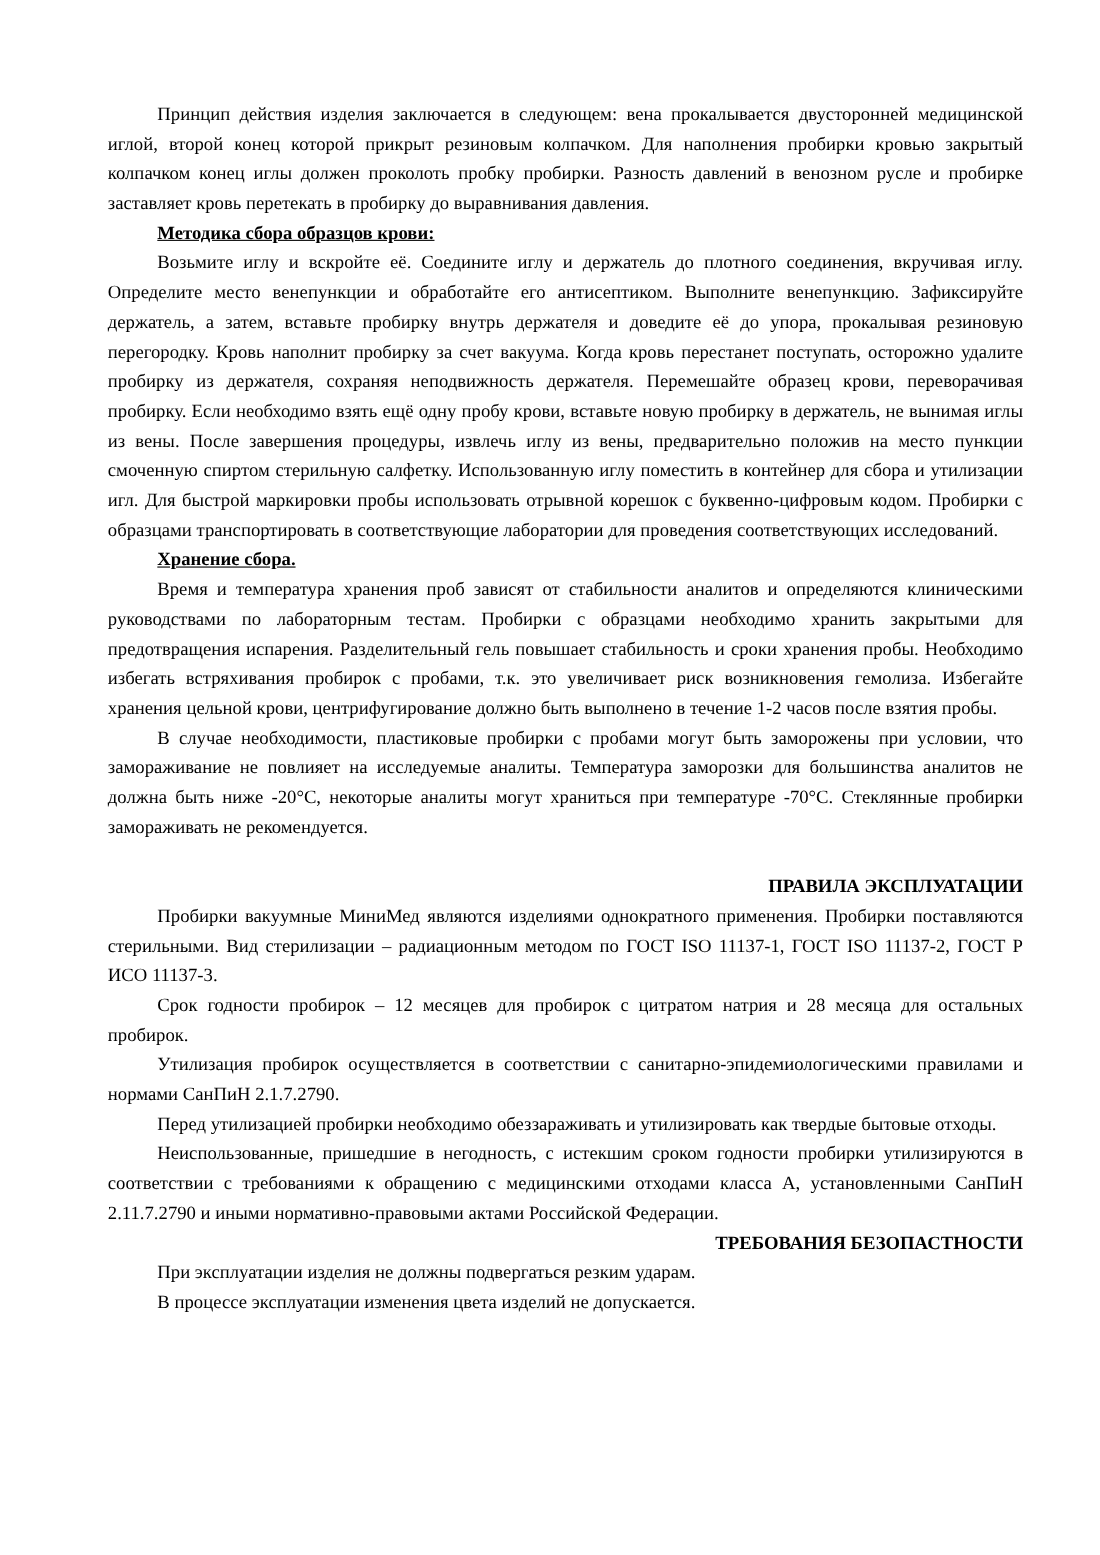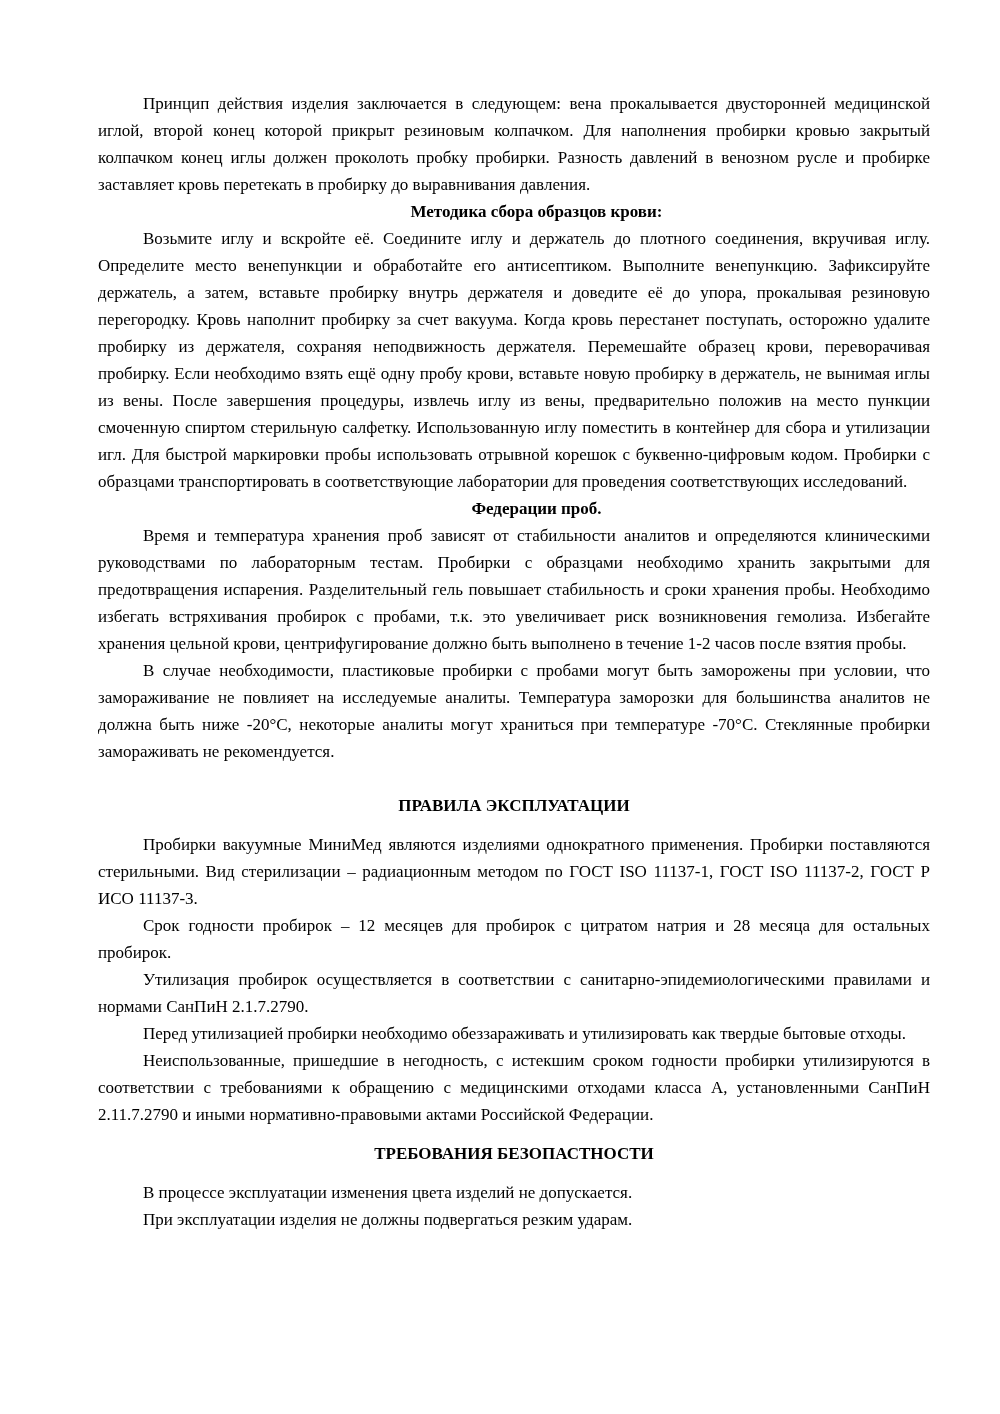--- a/index.html
+++ b/index.html
@@ -21,45 +21,46 @@
     color: #000000;
   }
   .para {
     margin: 0;
     text-align: justify;
     text-indent: 45px;
   }
   .h-inline {
     margin: 0;
     font-weight: bold;
-    text-align: center;
+    text-align: left;
     text-indent: 45px;
+    text-decoration: underline;
   }
   .h-center {
-    margin: 12px;
+    margin: 0;
     font-weight: bold;
-    text-align: center;
+    text-align: right;
     text-indent: 0;
   }
   .gap-before {
     margin-top: 27px;
   }
 </style>
 </head>
 <body>
 
 <div class="page">
 
   <p class="para">Принцип действия изделия заключается в следующем: вена прокалывается двусторонней медицинской иглой, второй конец которой прикрыт резиновым колпачком. Для наполнения пробирки кровью закрытый колпачком конец иглы должен проколоть пробку пробирки. Разность давлений в венозном русле и пробирке заставляет кровь перетекать в пробирку до выравнивания давления.</p>
 
   <p class="h-inline">Методика сбора образцов крови:</p>
 
   <p class="para">Возьмите иглу и вскройте её. Соедините иглу и держатель до плотного соединения, вкручивая иглу. Определите место венепункции и обработайте его антисептиком. Выполните венепункцию. Зафиксируйте держатель, а затем, вставьте пробирку внутрь держателя и доведите её до упора, прокалывая резиновую перегородку. Кровь наполнит пробирку за счет вакуума. Когда кровь перестанет поступать, осторожно удалите пробирку из держателя, сохраняя неподвижность держателя. Перемешайте образец крови, переворачивая пробирку. Если необходимо взять ещё одну пробу крови, вставьте новую пробирку в держатель, не вынимая иглы из вены. После завершения процедуры, извлечь иглу из вены, предварительно положив на место пункции смоченную спиртом стерильную салфетку. Использованную иглу поместить в контейнер для сбора и утилизации игл. Для быстрой маркировки пробы использовать отрывной корешок с буквенно-цифровым кодом. Пробирки с образцами транспортировать в соответствующие лаборатории для проведения соответствующих исследований.</p>
 
-  <p class="h-inline">Федерации проб.</p>
+  <p class="h-inline">Хранение сбора.</p>
 
   <p class="para">Время и температура хранения проб зависят от стабильности аналитов и определяются клиническими руководствами по лабораторным тестам. Пробирки с образцами необходимо хранить закрытыми для предотвращения испарения. Разделительный гель повышает стабильность и сроки хранения пробы. Необходимо избегать встряхивания пробирок с пробами, т.к. это увеличивает риск возникновения гемолиза. Избегайте хранения цельной крови, центрифугирование должно быть выполнено в течение 1-2 часов после взятия пробы.</p>
 
   <p class="para">В случае необходимости, пластиковые пробирки с пробами могут быть заморожены при условии, что замораживание не повлияет на исследуемые аналиты. Температура заморозки для большинства аналитов не должна быть ниже -20°С, некоторые аналиты могут храниться при температуре -70°С. Стеклянные пробирки замораживать не рекомендуется.</p>
 
   <p class="h-center gap-before">ПРАВИЛА ЭКСПЛУАТАЦИИ</p>
 
   <p class="para">Пробирки вакуумные МиниМед являются изделиями однократного применения. Пробирки поставляются стерильными. Вид стерилизации – радиационным методом по ГОСТ ISO 11137-1, ГОСТ ISO 11137-2, ГОСТ Р ИСО 11137-3.</p>
 
   <p class="para">Срок годности пробирок – 12 месяцев для пробирок с цитратом натрия и 28 месяца для остальных пробирок.</p>
@@ -67,17 +68,17 @@
 
   <p class="para">Утилизация пробирок осуществляется в соответствии с санитарно-эпидемиологическими правилами и нормами СанПиН 2.1.7.2790.</p>
 
 
   <p class="para">Перед утилизацией пробирки необходимо обеззараживать и утилизировать как твердые бытовые отходы.</p>
 
   <p class="para">Неиспользованные, пришедшие в негодность, с истекшим сроком годности пробирки утилизируются в соответствии с требованиями к обращению с медицинскими отходами класса А, установленными СанПиН 2.11.7.2790 и иными нормативно-правовыми актами Российской Федерации.</p>
 
   <p class="h-center">ТРЕБОВАНИЯ БЕЗОПАСТНОСТИ</p>
 
+  <p class="para">При эксплуатации изделия не должны подвергаться резким ударам.</p>
+
   <p class="para">В процессе эксплуатации изменения цвета изделий не допускается.</p>
-
-  <p class="para">При эксплуатации изделия не должны подвергаться резким ударам.</p>
 
 </div>
 
 </body></html>

